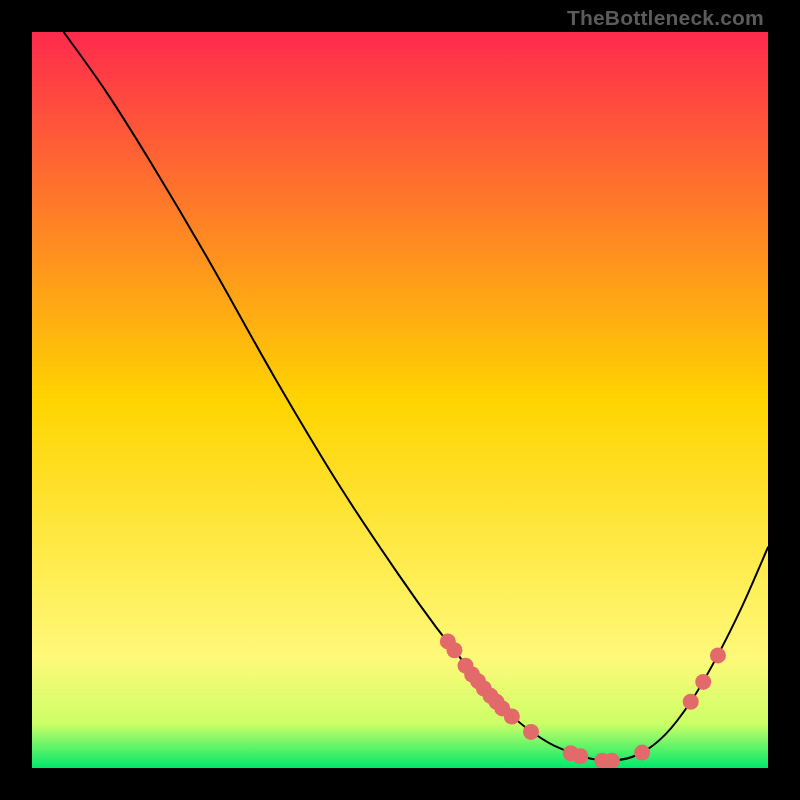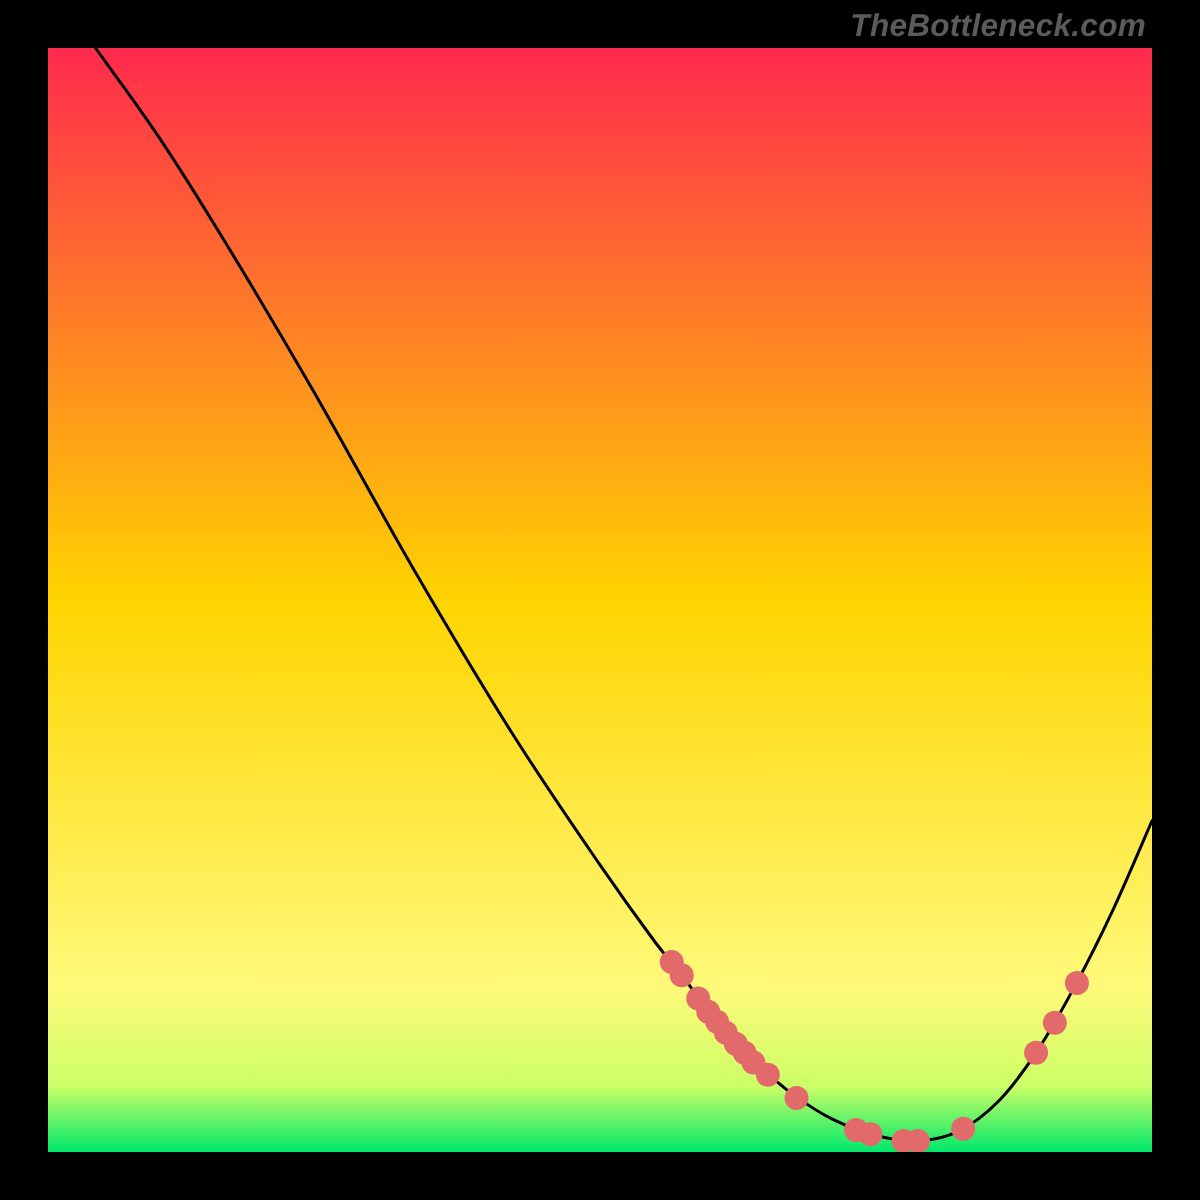--- a/index.html
+++ b/index.html
@@ -27,21 +27,20 @@
   }
   .watermark {
     position: absolute;
     top: 6px;
     right: 36px;
     font-family: Arial, Helvetica, sans-serif;
     font-size: 21px;
     font-weight: 600;
     color: #5b5b5b;
     letter-spacing: 0.2px;
-    font-style: italic;
   }
 </style>
 </head>
 <body>
 
 <div class="frame">
   <svg class="plot" viewBox="0 0 736 736">
     <defs>
       <linearGradient id="bg-grad" x1="0" y1="0" x2="0" y2="1">
           <stop offset="0%" stop-color="#ff2a4d"></stop>

